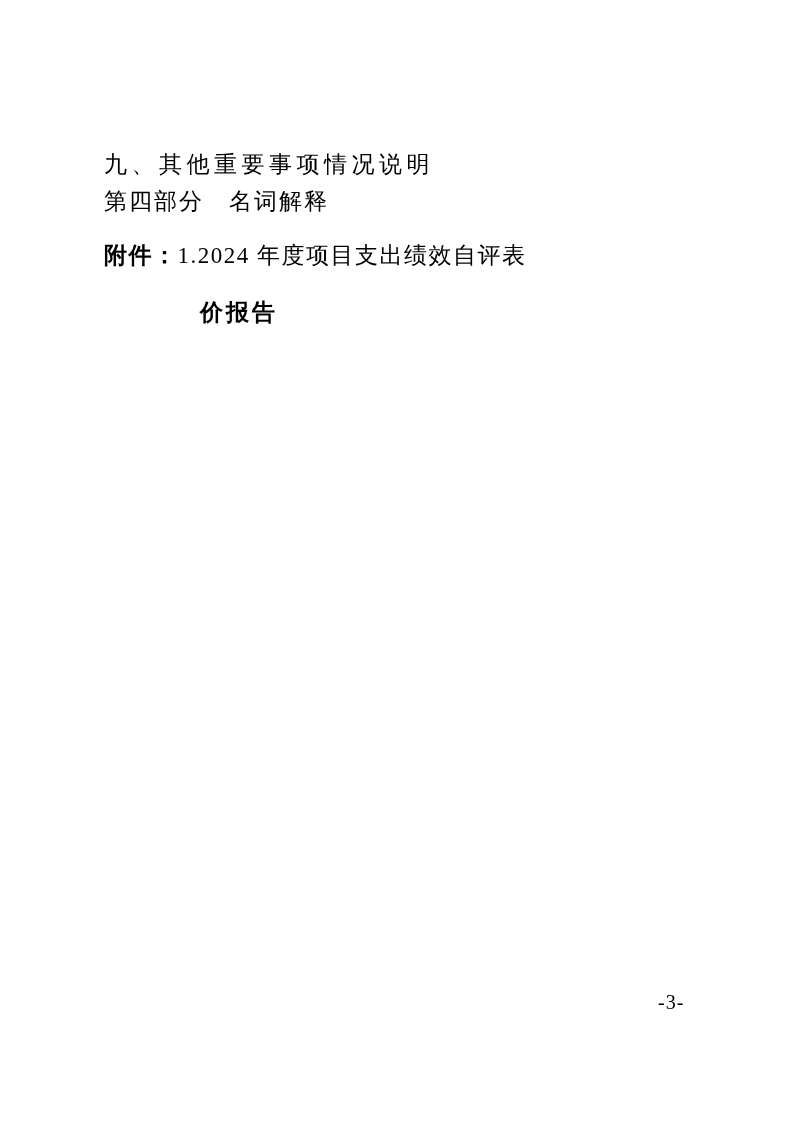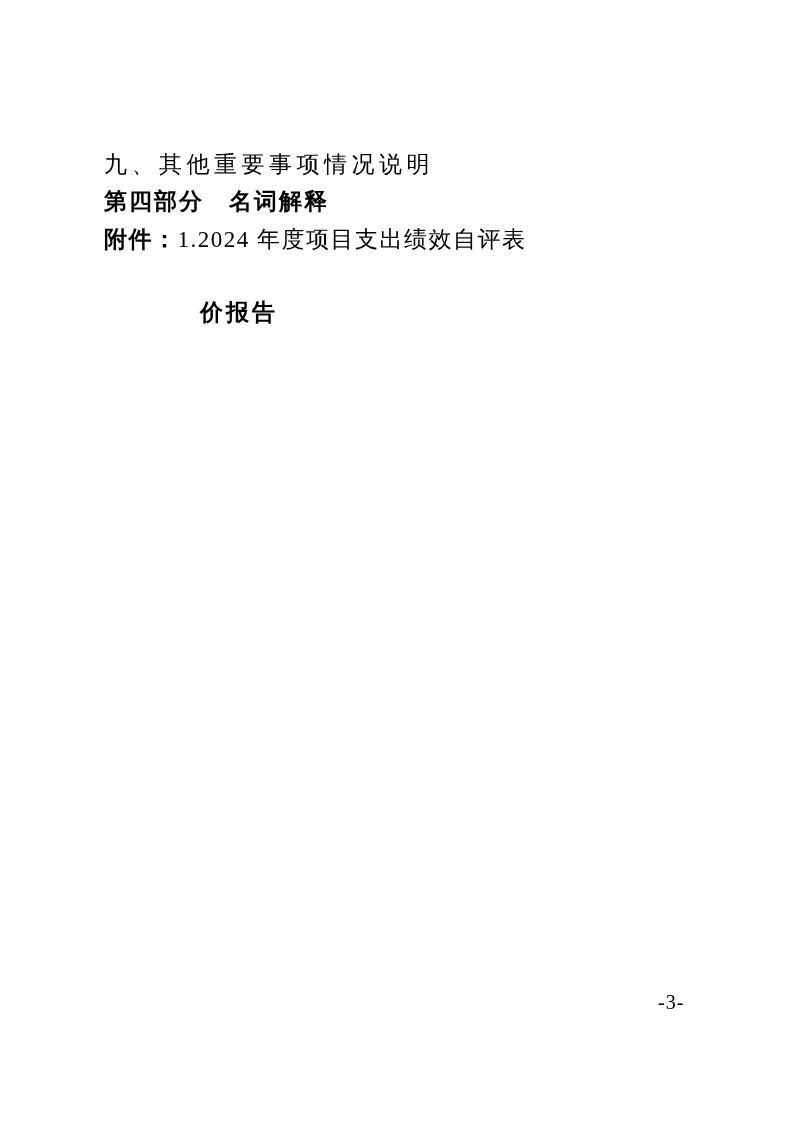--- a/index.html
+++ b/index.html
@@ -24,27 +24,27 @@
     letter-spacing: 2px;
   }
   .heading-regular {
     left: 104px;
     top: 153px;
     letter-spacing: 4.5px;
   }
   .heading-bold {
     left: 104px;
     top: 190px;
-    font-weight: bold;
+    font-weight: normal;
     letter-spacing: 2px;
     text-align: right;
   }
   .attachment-line {
     left: 104px;
-    top: 228px;
+    top: 244px;
     letter-spacing: 1.5px;
   }
   .attachment-label {
     font-weight: bold;
   }
   .attachment-item2-l1 {
     left: 174px;
     top: 265px;
     letter-spacing: 2px;
   }

